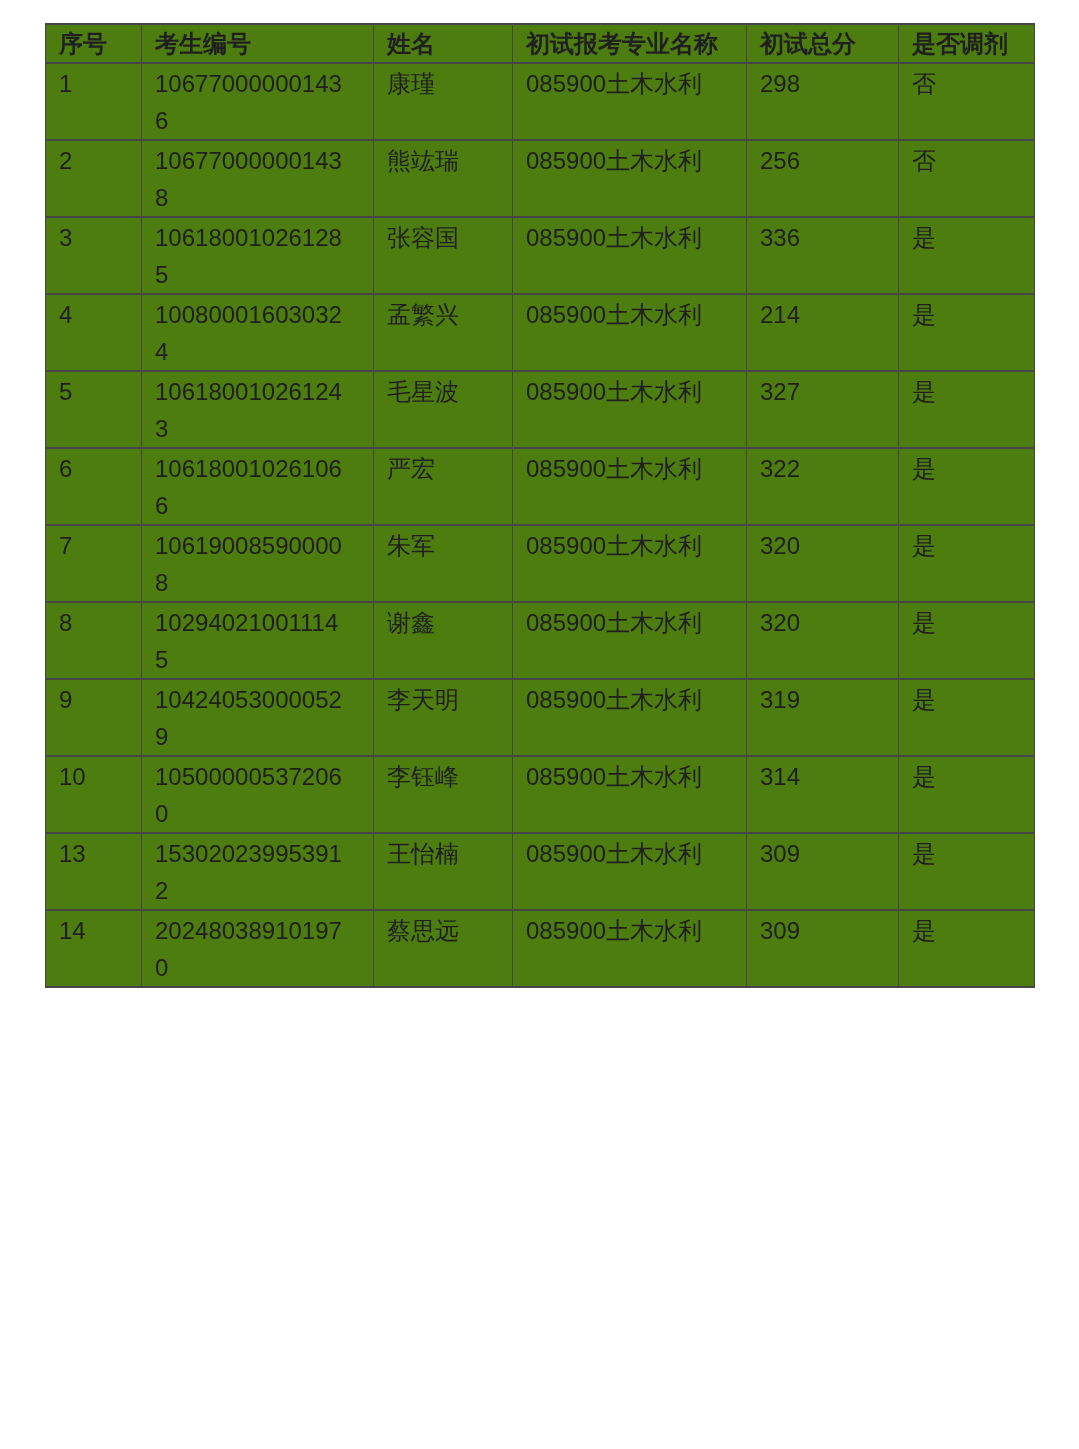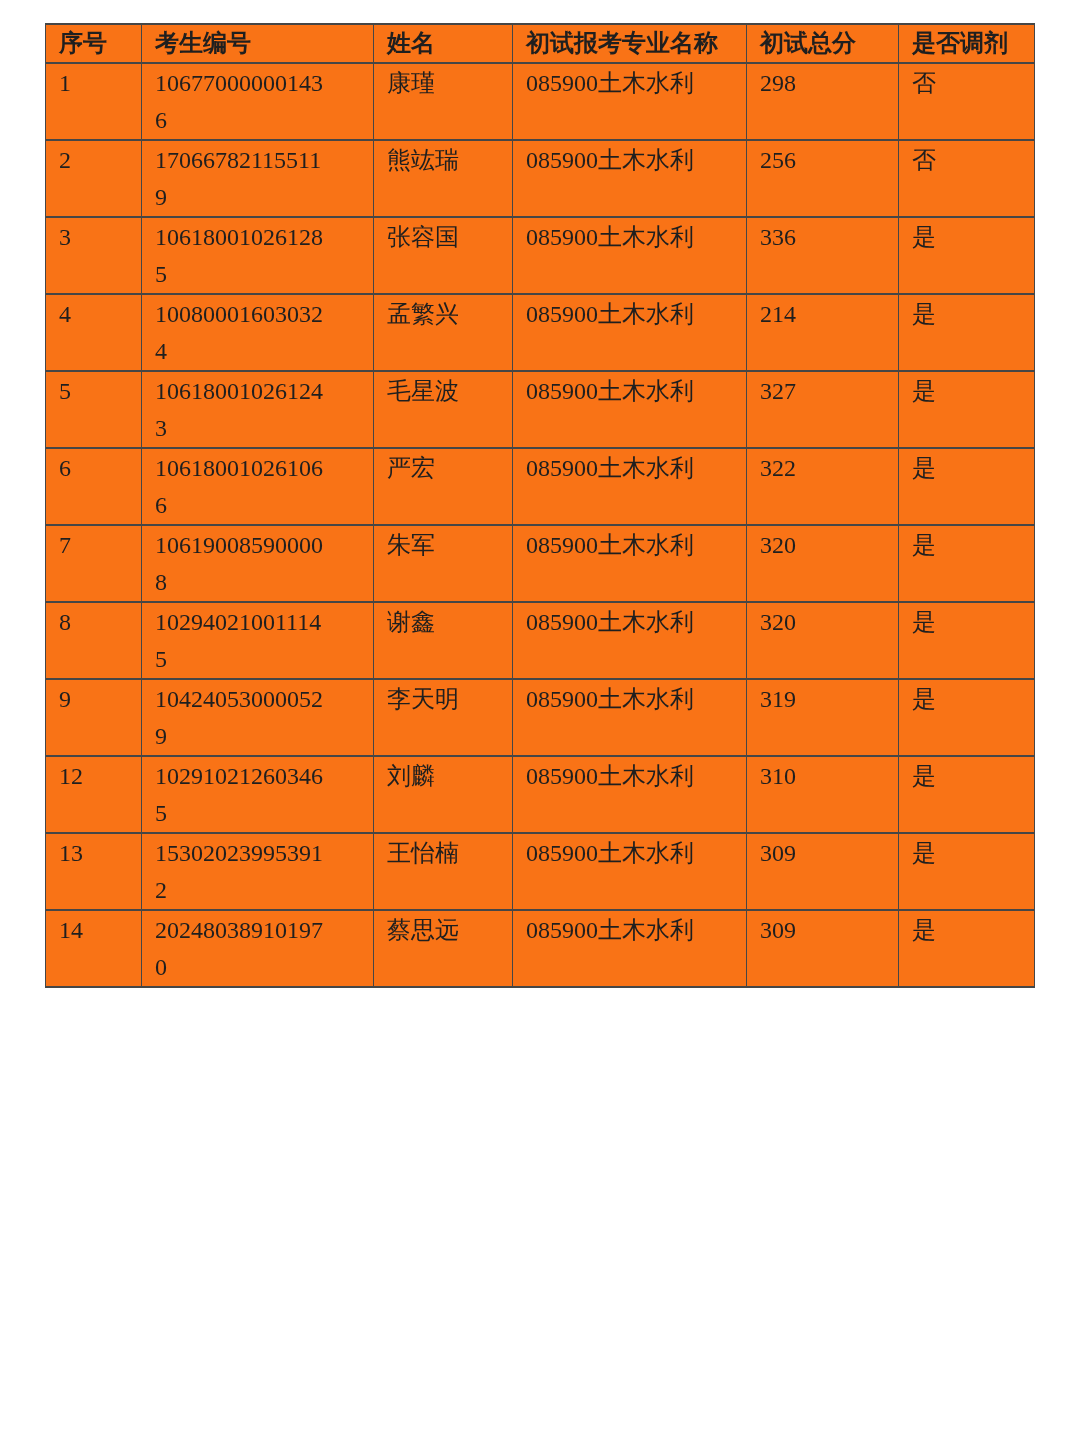--- a/index.html
+++ b/index.html
@@ -12,23 +12,23 @@
   }
   .sheet {
     position: absolute;
     left: 45px;
     top: 23px;
   }
   table.results {
     border-collapse: collapse;
     table-layout: fixed;
     width: 989px;
-    font-family: Liberation Serif, serif;
+    font-family: Liberation Sans, sans-serif;
     color: #1f1f1f;
-    background: #f97316;
+    background: #4d7c0f;
   }
   table.results th,
   table.results td {
     border: 1px solid #464646;
     border-top-width: 2px;
     border-bottom-width: 2px;
     vertical-align: top;
     text-align: left;
     font-size: 24px;
     padding: 0 8px 0 13px;
@@ -80,21 +80,21 @@
       <div class="numwrap">106770000001436</div>
     </td>
     <td>康瑾</td>
     <td>085900土木水利</td>
     <td>298</td>
     <td>否</td>
   </tr>
         <tr>
     <td>2</td>
     <td>
-      <div class="numwrap">170667821155119</div>
+      <div class="numwrap">106770000001438</div>
     </td>
     <td>熊竑瑞</td>
     <td>085900土木水利</td>
     <td>256</td>
     <td>否</td>
   </tr>
         <tr>
     <td>3</td>
     <td>
       <div class="numwrap">106180010261285</div>
@@ -158,27 +158,27 @@
     <td>9</td>
     <td>
       <div class="numwrap">104240530000529</div>
     </td>
     <td>李天明</td>
     <td>085900土木水利</td>
     <td>319</td>
     <td>是</td>
   </tr>
         <tr>
-    <td>12</td>
-    <td>
-      <div class="numwrap">102910212603465</div>
-    </td>
-    <td>刘麟</td>
-    <td>085900土木水利</td>
-    <td>310</td>
+    <td>10</td>
+    <td>
+      <div class="numwrap">105000005372060</div>
+    </td>
+    <td>李钰峰</td>
+    <td>085900土木水利</td>
+    <td>314</td>
     <td>是</td>
   </tr>
         <tr>
     <td>13</td>
     <td>
       <div class="numwrap">153020239953912</div>
     </td>
     <td>王怡楠</td>
     <td>085900土木水利</td>
     <td>309</td>

